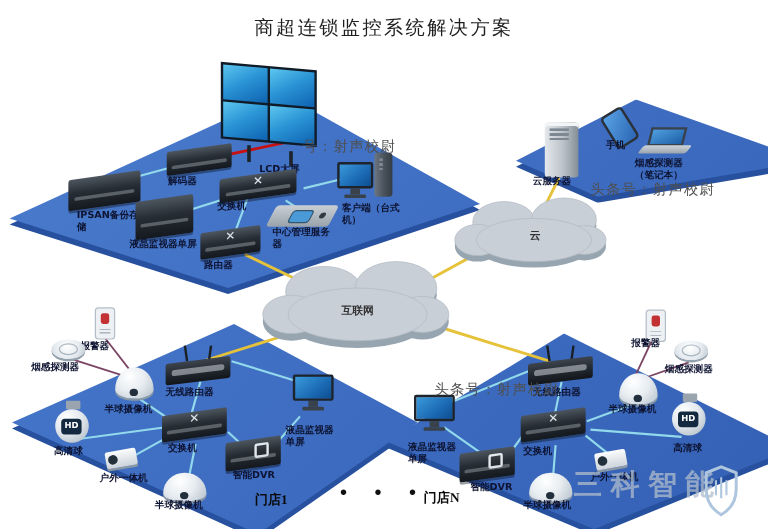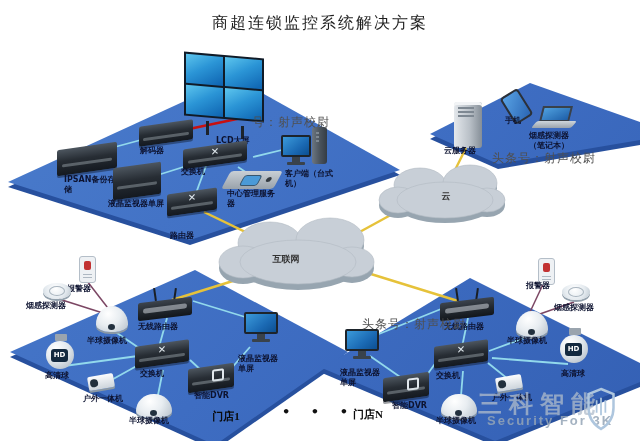--- a/index.html
+++ b/index.html
@@ -178,21 +178,21 @@
         <line x1="530" y1="336" x2="489" y2="351"></line>
       <line x1="568" y1="364" x2="492" y2="358"></line>
         <line x1="513" y1="383" x2="488" y2="363"></line>
       <line x1="461" y1="396" x2="463" y2="371"></line>
         <line x1="437" y1="361" x2="424" y2="379"></line>
       <line x1="403" y1="379" x2="370" y2="356"></line>
         <line x1="369" y1="338" x2="446" y2="307"></line>
     </g>
   </svg>
 
-  <div class="cloud-lbl" style="left:262px;top:253px;width:48px">互联网</div>
+  <div class="cloud-lbl" style="left:274px;top:253px;width:48px">互联网</div>
   <div class="cloud-lbl" style="left:436px;top:190px;width:20px">云</div>
 
   <div class="abs" style="left:184px;top:55px;width:80px;height:82px">
     <div class="wallgrid">
         <div></div>
         <div></div>
         <div></div>
         <div></div>
       </div>
     <div class="leg" style="left:22px;top:66px;height:14px"></div>
@@ -207,21 +207,21 @@
     <span class="swicon">✕</span>
     </div>
   <div class="lbl" style="left:181px;top:167px;width:46px">交换机</div>
 
   <div class="kbd" style="left:226px;top:171px;width:52px;height:18px"></div>
   <div class="lbl" style="left:227px;top:189px;width:54px">中心管理服务器</div>
 
   <div class="rack" style="left:167px;top:191px;width:50px;height:22px">
     <span class="swicon">✕</span>
     </div>
-  <div class="lbl" style="left:170px;top:231px;width:48px">路由器</div>
+  <div class="lbl" style="left:170px;top:216px;width:48px">路由器</div>
 
   <div class="rack" style="left:57px;top:146px;width:60px;height:26px"></div>
   <div class="lbl" style="left:64px;top:175px;width:54px">IPSAN备份存储</div>
 
   <div class="rack" style="left:113px;top:165px;width:48px;height:32px"></div>
   <div class="lbl" style="left:108px;top:199px;width:56px">液晶监视器单屏</div>
 
   <div class="mon" style="left:281px;top:135px;width:30px">
     <div class="scr"></div>
       <div class="stand"></div>
@@ -341,19 +341,18 @@
   <div class="store-lbl" style="left:348px;top:407px;width:40px">门店N</div>
 
   <div class="dots" style="left:282px;top:404px">•  •  •</div>
 
   <div class="title">商超连锁监控系统解决方案</div>
   <div class="wm" style="left:252px;top:114px">号：射声校尉</div>
   <div class="wm" style="left:492px;top:150px">头条号：射声校尉</div>
   <div class="wm" style="left:362px;top:316px">头条号：射声校尉</div>
 
   <div class="logo-cn" style="left:478px;top:388px">三科智能</div>
-  <div class="logo-en" style="left:487px;top:413px">Security For 3K</div>
   <svg class="abs" style="left:586px;top:386px" width="30" height="46" viewBox="0 0 24 34">
     <path d="M12 1 L22 5 V16 C22 25 17 30 12 33 C7 30 2 25 2 16 V5 Z" fill="none" stroke="#aec6de" stroke-width="2"></path>
     <path d="M12 8 V22 M8.5 10 V20 M15.5 10 V20" stroke="#aec6de" stroke-width="1.4" fill="none"></path>
   </svg>
 
 </div>
 
 </body></html>

